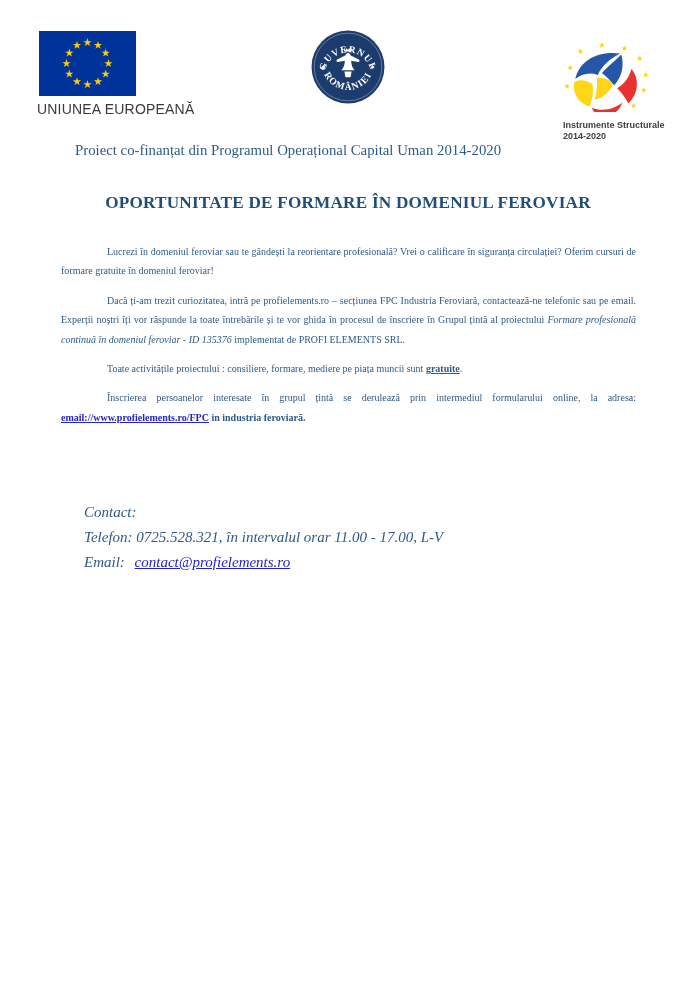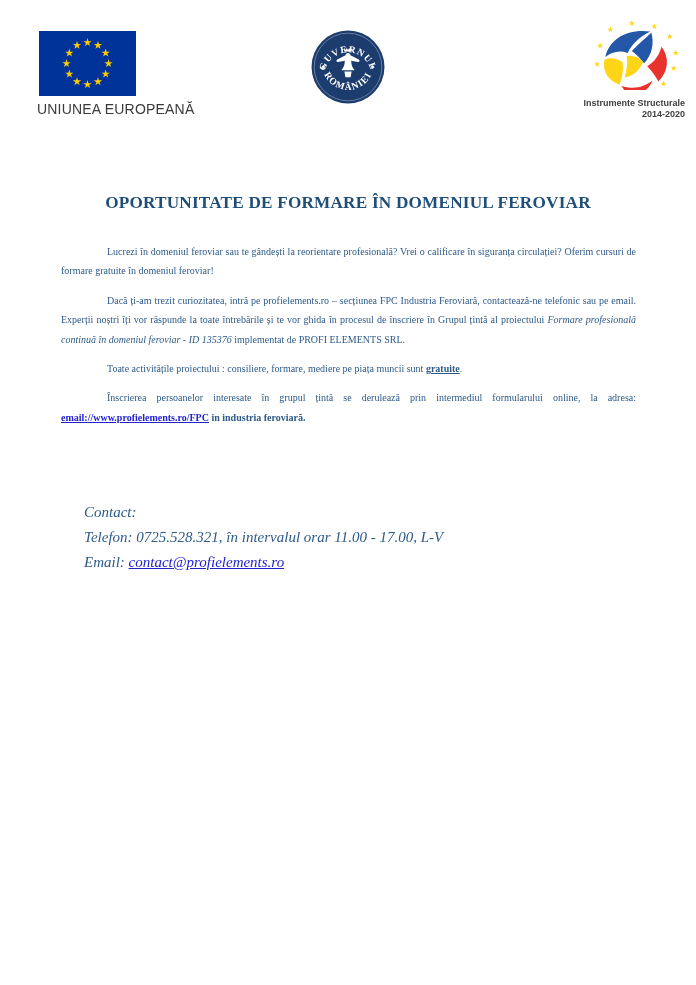--- a/index.html
+++ b/index.html
@@ -8,21 +8,21 @@
     font-family:"Liberation Serif","DejaVu Serif",serif; overflow:hidden;
   }
   
   .eu-block { position:absolute; left:37px; top:31px; width:100px; text-align:center; }
   .eu-flag { display:block; margin:0 auto; }
   .eu-label {
     margin-top:5px; font-family:"Liberation Sans","DejaVu Sans",sans-serif;
     font-size:14px; color:#3a3a3a; letter-spacing:0.2px; white-space:nowrap;
   }
   .gov-block { position:absolute; left:310px; top:29px; width:76px; height:76px; }
-  .is-block { position:absolute; left:563px; top:18px; width:122px; text-align:right; }
+  .is-block { position:absolute; left:563px; top:40px; width:122px; text-align:left; }
   .is-label {
     font-family:"Liberation Sans","DejaVu Sans",sans-serif; font-weight:bold;
     font-size:9px; line-height:11px; color:#3f3f3f; margin-top:4px; white-space:nowrap;
   }
   
   .intro {
     position:absolute; left:75px; top:142px; margin:0;
     font-size:14.8px; color:#2d5a88;
   }
   .doc-title {
@@ -38,21 +38,21 @@
   .emph-underline { font-weight:bold; text-decoration:underline; }
   .doc-link {
     color:#2222cc; font-weight:bold; text-decoration:underline; cursor:pointer;
   }
   .p4-tail { font-weight:bold; }
   .contact {
     position:absolute; left:84px; top:503px;
     font-size:15px; font-style:italic; color:#2d5a88; line-height:19.5px;
   }
   .contact p { margin:0 0 5.5px 0; }
-  .email-link { color:#2222cc; text-decoration:underline; cursor:pointer; font-style:italic; }
+  .email-link { color:#2222cc; text-decoration:underline; cursor:pointer; font-style:italic;margin-left:6px; }
 </style>
 </head>
 <body>
 
 <div class="page">
 
   <header>
 
     <div class="eu-block">
       <svg class="eu-flag" width="97" height="65" viewBox="0 0 97 65" aria-hidden="true">
@@ -123,20 +123,21 @@
           <path fill="#e8322d" d="M28 66 C38 70 50 68 58 61 C55 71 44 77 33 74 C31 71 29 68 28 66 Z"></path>
         </g>
       </svg>
       <div class="is-label">
         <div>Instrumente Structurale</div>
         <div>2014-2020</div>
       </div>
     </div>
   </header>
 
+  <p class="intro">Proiect co-finanțat din Programul Operațional Capital Uman 2014-2020</p>
 
   <h1 class="doc-title">OPORTUNITATE DE FORMARE ÎN DOMENIUL FEROVIAR</h1>
 
   <main class="content">
     <p><span>Lucrezi în domeniul feroviar sau te gândești la reorientare profesională? Vrei o calificare în siguranța circulației? Oferim cursuri de formare gratuite în domeniul feroviar!</span></p>
 
     <p><span>Dacă ți-am trezit curiozitatea, intră pe profielements.ro – secțiunea FPC Industria Feroviară, contactează-ne telefonic sau pe email. Experții noștri îți vor răspunde la toate întrebările și te vor ghida în procesul de înscriere în Grupul țintă al proiectului </span><em>Formare profesională continuă în domeniul feroviar - ID 135376</em><span> implementat de PROFI ELEMENTS SRL.</span></p>
 
     <p><span>Toate activitățile proiectului : consiliere, formare, mediere pe piața muncii sunt </span><span class="emph-underline">gratuite</span><span>.</span></p>
 

